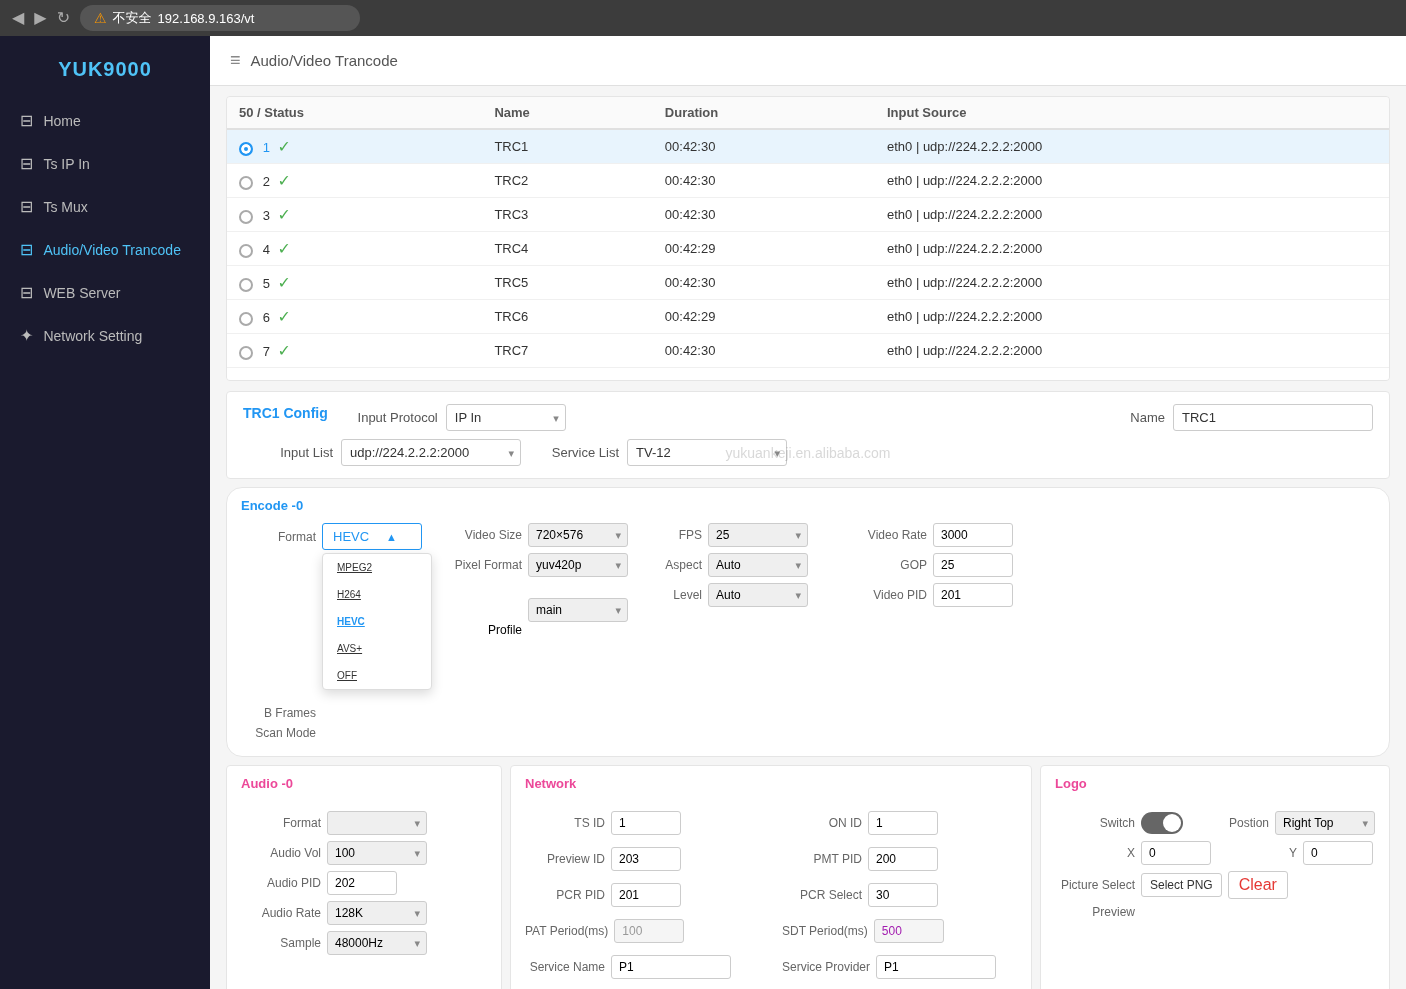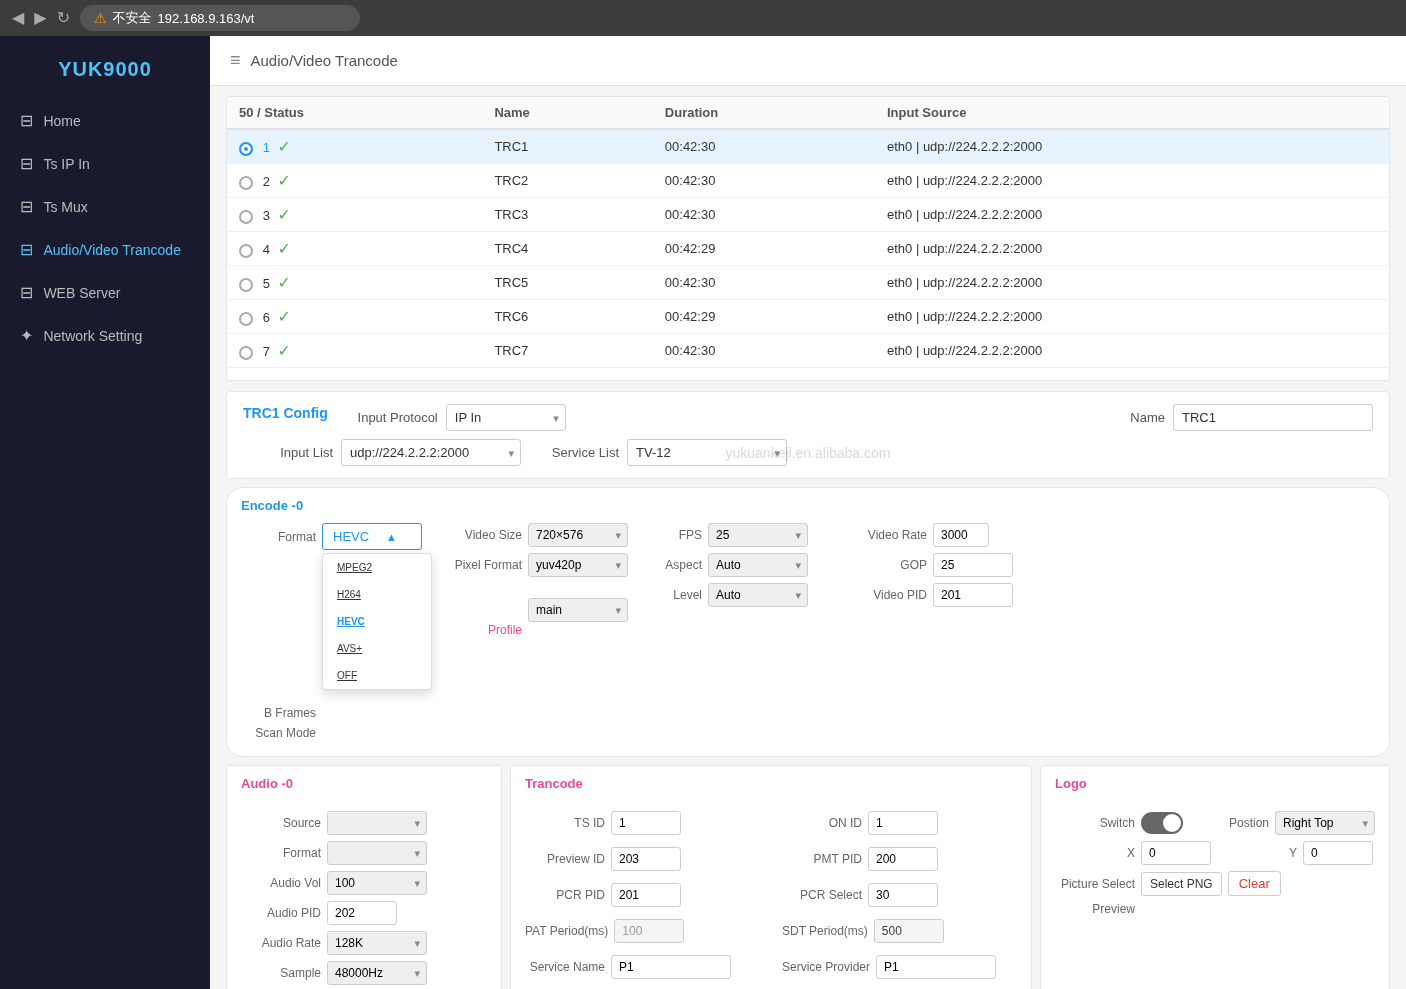--- a/index.html
+++ b/index.html
@@ -333,21 +333,21 @@
       padding: 4px 8px;
       font-size: 12px;
       color: #333;
       cursor: pointer;
     }
     .clear-btn {
       background: #fff;
       border: 1px solid #ccc;
       border-radius: 3px;
       padding: 4px 10px;
-      font-size: 13px;
+      font-size: 16px;
       color: #e53935;
       cursor: pointer;
     }
 
     .picture-row {
       display: flex;
       align-items: center;
       gap: 6px;
     }
   </style>
@@ -574,21 +574,21 @@
             </div>
             <div class="field-inline" style="margin-top:6px;">
               <label style="min-width:90px; text-align:right; color:#666; font-size:12px;">Pixel Format</label>
               <div class="select-wrap">
                 <select class="small-select">
                   <option>yuv420p</option>
                 </select>
               </div>
             </div>
             <div class="field-inline" style="margin-top:6px;">
-              <label style="min-width:90px; text-align:right; color:#ec4899; font-size:12px;margin-top:40px;">Profile</label>
+              <label style="min-width:90px; text-align:right; color:#000000; font-size:12px;margin-top:40px;">Profile</label>
               <div class="select-wrap">
                 <select class="small-select">
                   <option>main</option>
                 </select>
               </div>
             </div>
           </div>
 
           <div style="min-width:200px;">
             <div class="field-inline">
@@ -613,46 +613,38 @@
                 <select class="small-select">
                   <option>Auto</option>
                 </select>
               </div>
             </div>
           </div>
 
           <div style="min-width:200px;">
             <div class="field-inline">
               <label style="min-width:75px; text-align:right; color:#666; font-size:12px;">Video Rate</label>
-              <input class="small-input" value="3000" style="width: 56px;">
+              <input class="small-input" value="3000" style="width: 80px;">
             </div>
             <div class="field-inline" style="margin-top:6px;">
               <label style="min-width:75px; text-align:right; color:#666; font-size:12px;">GOP</label>
               <input class="small-input" value="25" style="width: 80px;">
             </div>
             <div class="field-inline" style="margin-top:6px;">
               <label style="min-width:75px; text-align:right; color:#666; font-size:12px;">Video PID</label>
               <input class="small-input" value="201" style="width: 80px;">
             </div>
           </div>
         </div>
       </div>
 
       <div class="bottom-sections">
 
         <div class="audio-section">
           <div class="section-title">Audio -0</div>
-          <div class="form-field">
-            <label>Source</label>
-            <div class="select-wrap">
-              <select class="small-select">
-                <option></option>
-              </select>
-            </div>
-          </div>
           <div class="form-field">
             <label>Format</label>
             <div class="select-wrap">
               <select class="small-select">
                 <option></option>
               </select>
             </div>
           </div>
           <div class="form-field">
             <label>Audio Vol</label>
@@ -678,21 +670,21 @@
             <label>Sample</label>
             <div class="select-wrap">
               <select class="small-select">
                 <option>48000Hz</option>
               </select>
             </div>
           </div>
         </div>
 
         <div class="service-section" style="flex:2;">
-          <div class="section-title">Trancode</div>
+          <div class="section-title">Network</div>
           <div style="display:grid; grid-template-columns:1fr 1fr; gap:6px 22px;">
             <div class="form-field">
               <label>TS ID</label>
               <input class="small-input" value="1" style="">
             </div>
             <div class="form-field">
               <label>ON ID</label>
               <input class="small-input" value="1" style="">
             </div>
             <div class="form-field">
@@ -710,21 +702,21 @@
             <div class="form-field">
               <label>PCR Select</label>
               <input class="small-input" value="30" style="">
             </div>
             <div class="form-field">
               <label>PAT Period(ms)</label>
               <input class="small-input" value="100" style="background: rgb(245, 245, 245); color: rgb(153, 153, 153);">
             </div>
             <div class="form-field">
               <label>SDT Period(ms)</label>
-              <input class="small-input" value="500" style="background: rgb(245, 245, 245); color: #404040;">
+              <input class="small-input" value="500" style="background: rgb(245, 245, 245); color: #a21caf;">
             </div>
             <div class="form-field">
               <label>Service Name</label>
               <input class="small-input" value="P1" style="width: 120px;">
             </div>
             <div class="form-field">
               <label>Service Provider</label>
               <input class="small-input" value="P1" style="width: 120px;">
             </div>
           </div>

